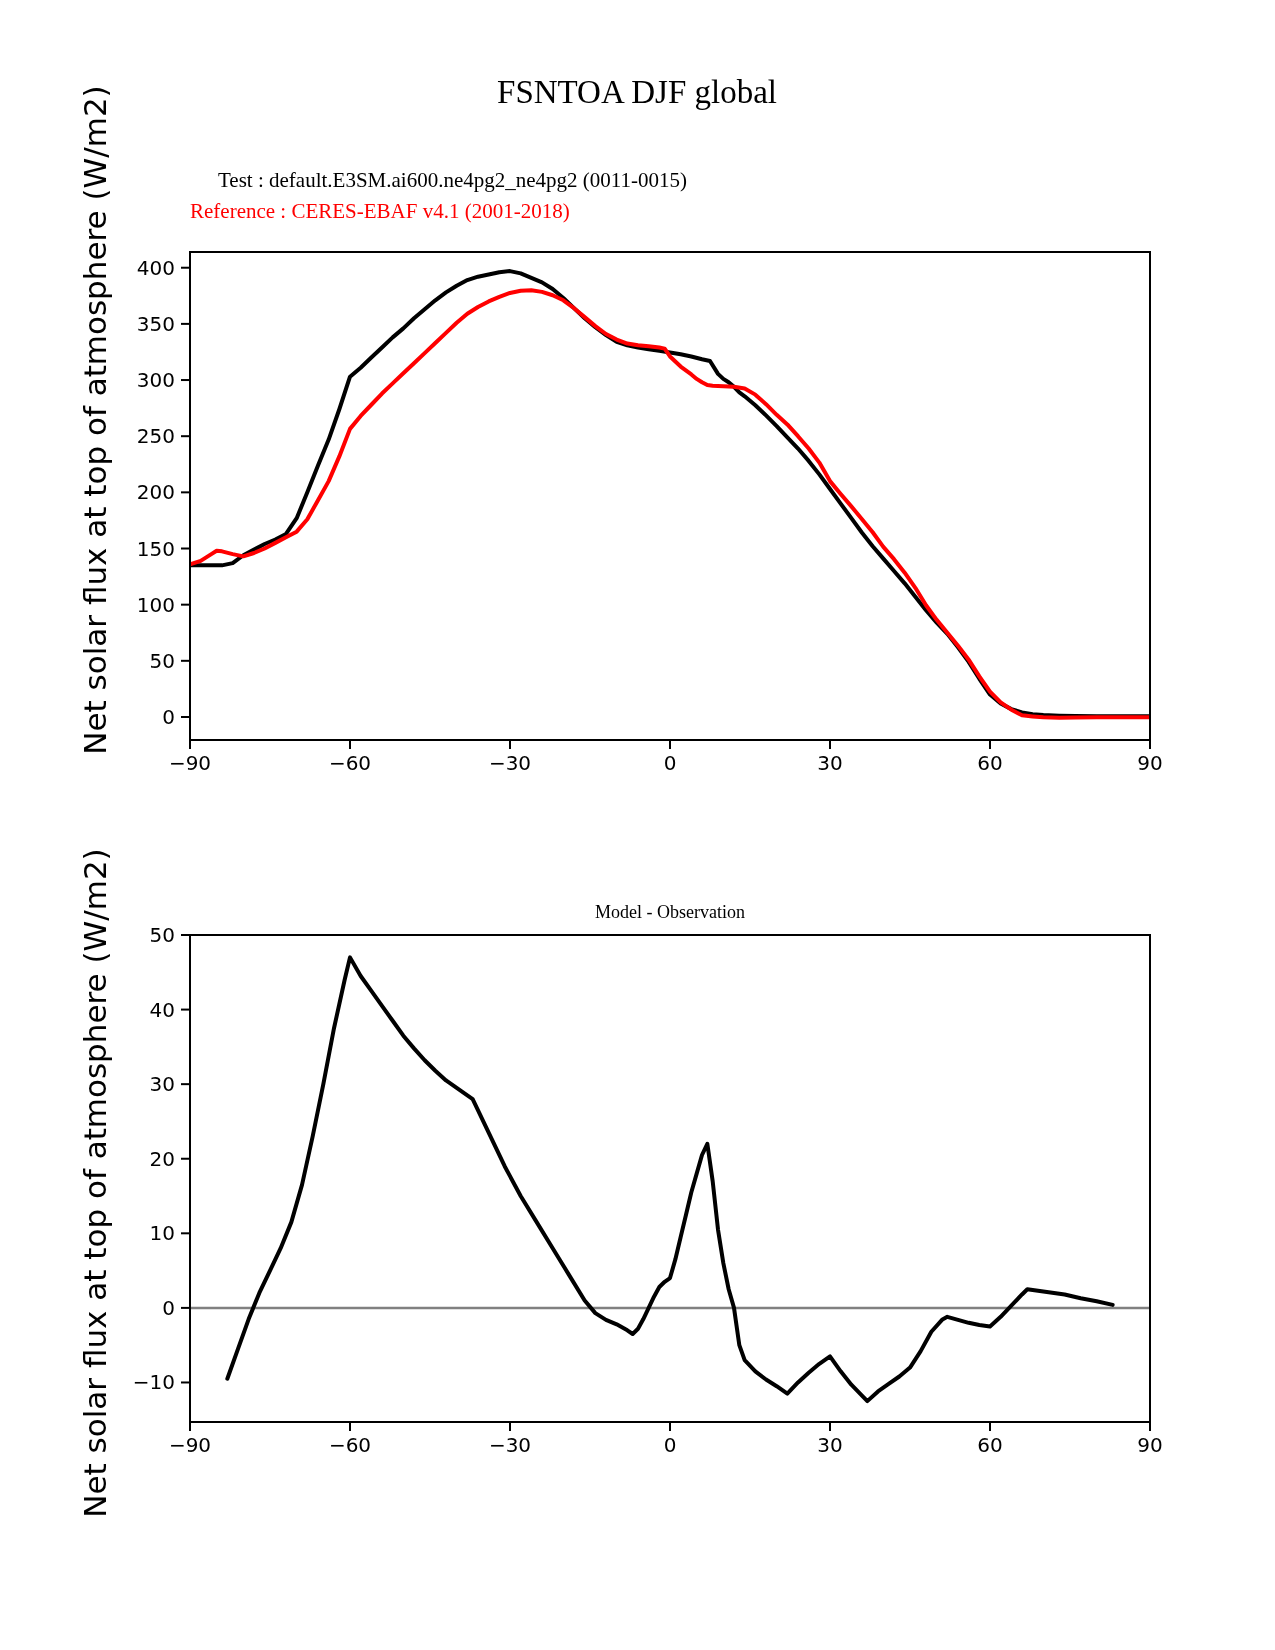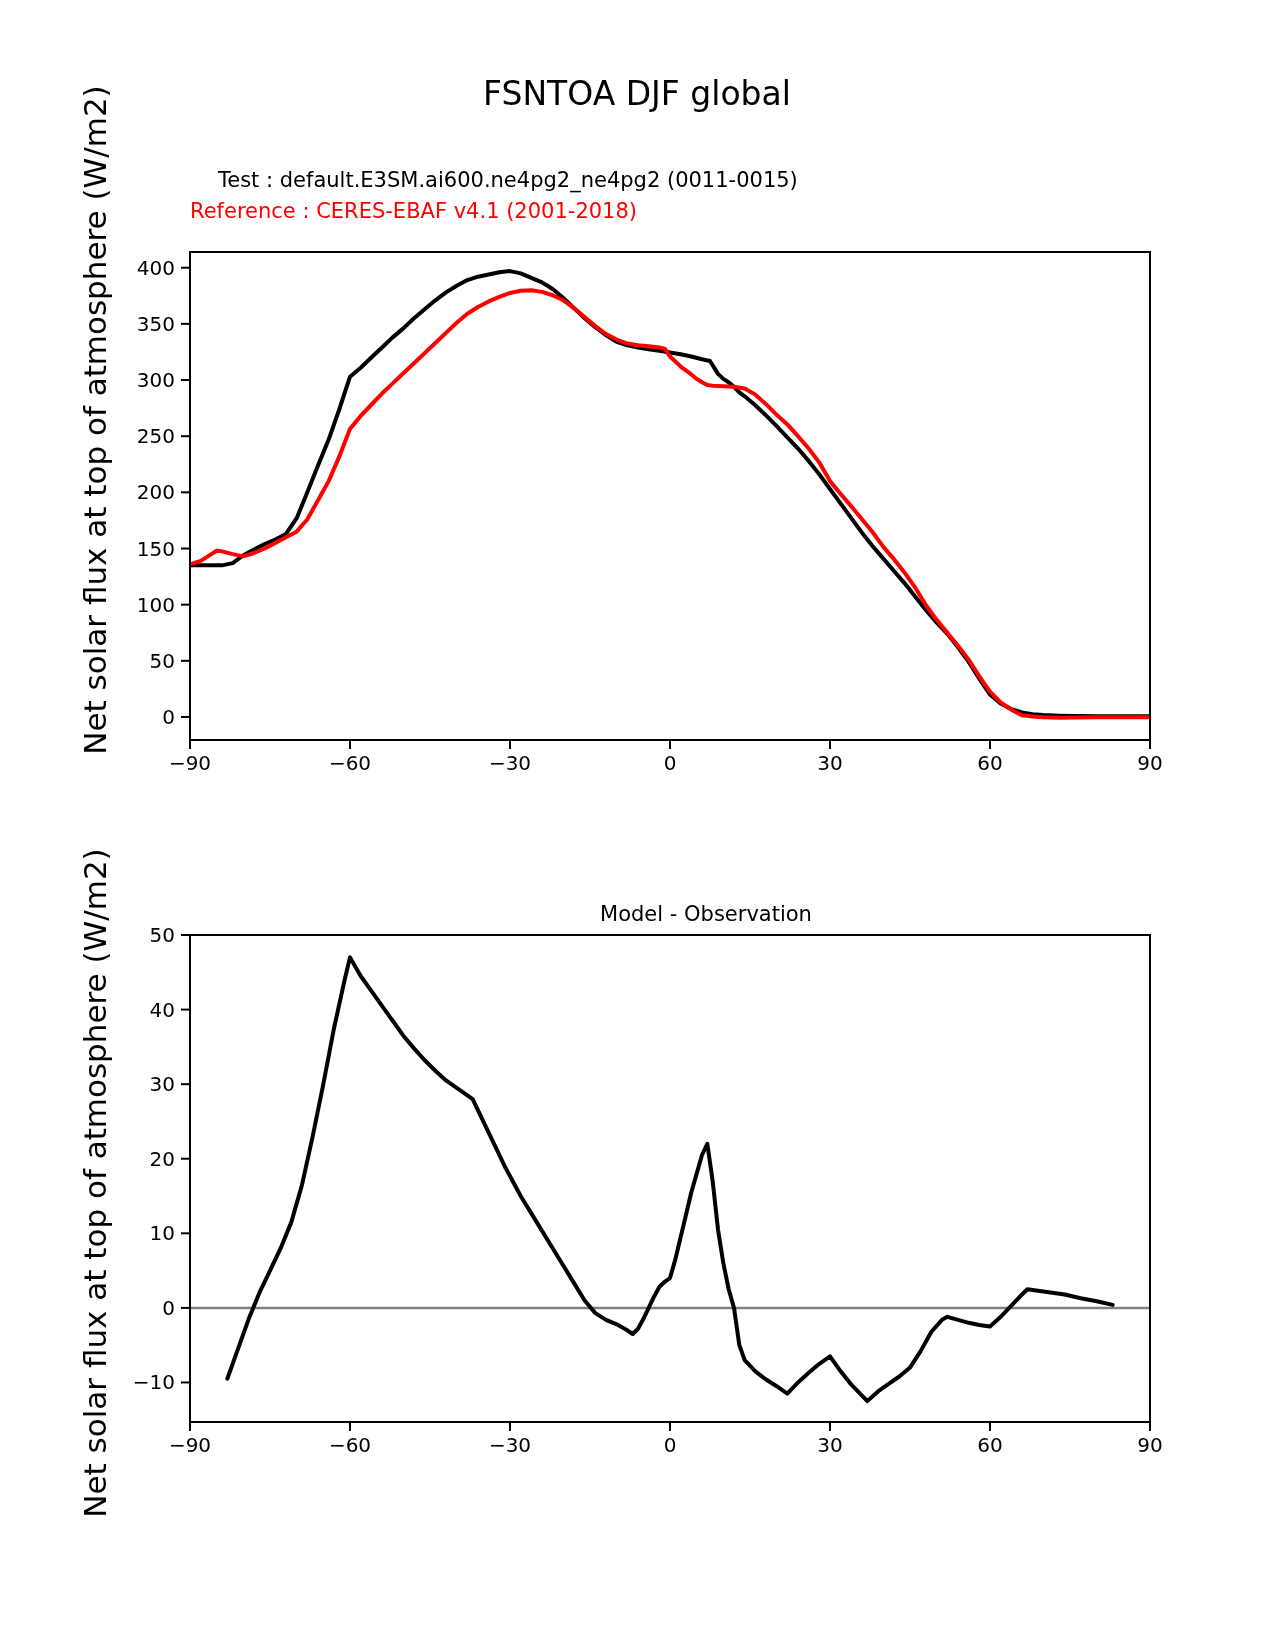--- a/index.html
+++ b/index.html
@@ -4,41 +4,40 @@
 <style>
   html, body { margin: 0; padding: 0; background: #ffffff; }
   #figure {
     position: relative;
     width: 1275px;
     height: 1650px;
     background: #ffffff;
     font-family: "DejaVu Sans", "Liberation Sans", sans-serif;
     overflow: hidden;
   }
-  .abs { position: absolute; white-space: nowrap; color: #000000; }
+  .abs { position: absolute; white-space: nowrap; color: #000000; font-family: Liberation Serif, serif; }
   #main-title {
     left: 637px; top: 74px;
     transform: translateX(-50%);
     font-size: 33px;
   }
   #test-label {
     left: 190px; top: 168px;
     font-size: 21px;
     margin-left: 28px;
   }
   #reference-label {
     left: 190px; top: 199px;
     font-size: 21px;
     color: #ff0000;
   }
   #diff-title {
     left: 670px; top: 902px;
     transform: translateX(-50%);
-    font-size: 21px;
-    margin-left: 36px;
+    font-size: 18px;
   }
   .ylabel {
     position: absolute;
     transform: translate(-50%, -50%) rotate(-90deg);
     font-size: 31px;
     white-space: nowrap;
     color: #000000;
   }
   #ylabel-top  { left: 95px; top: 420px; }
   #ylabel-bottom { left: 95px; top: 1183px; }

